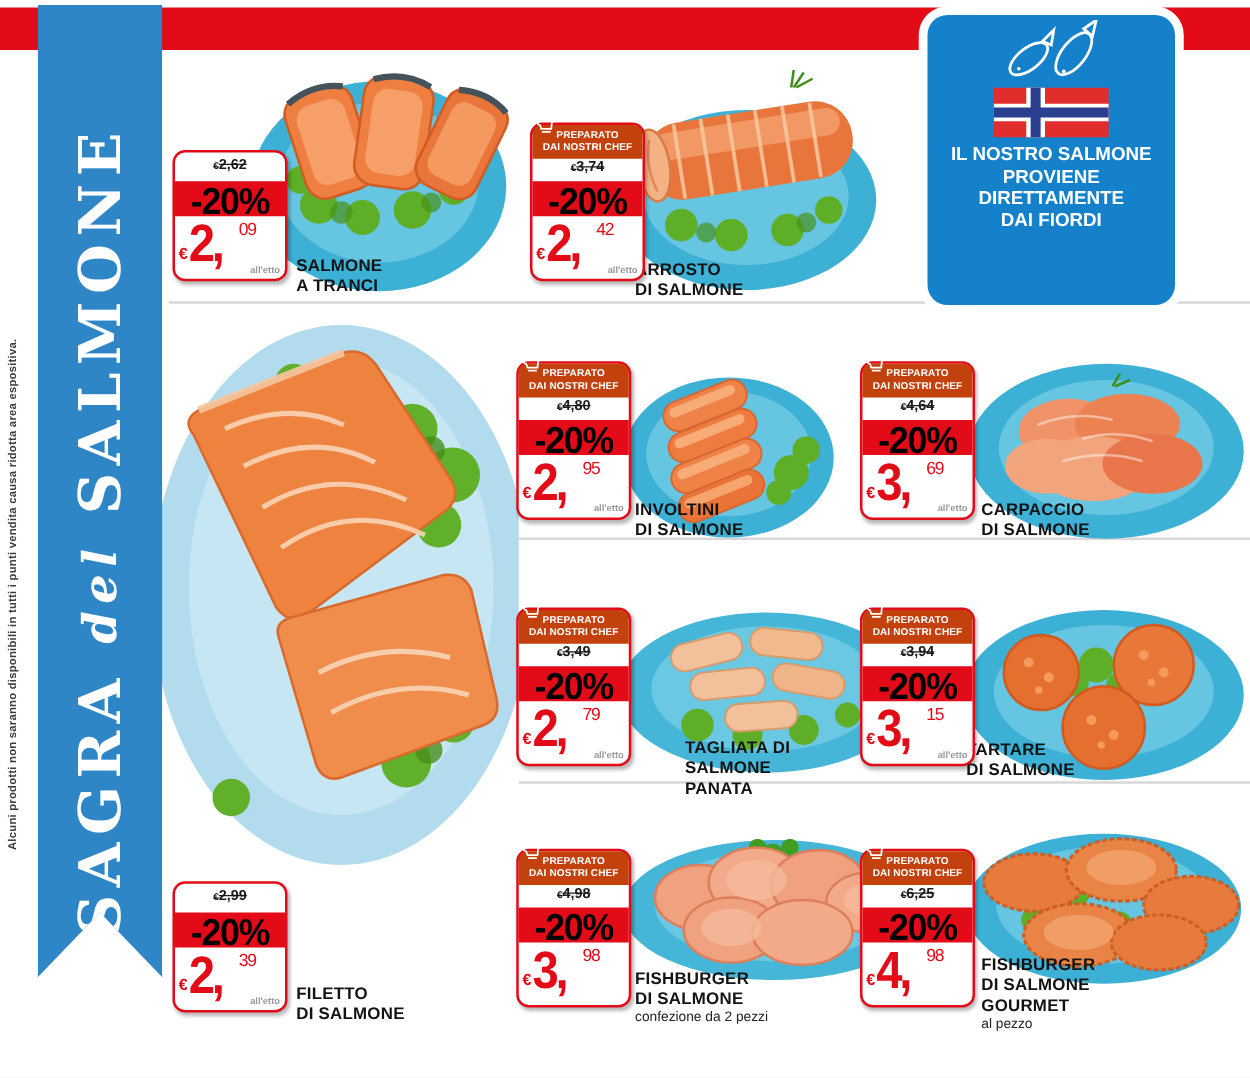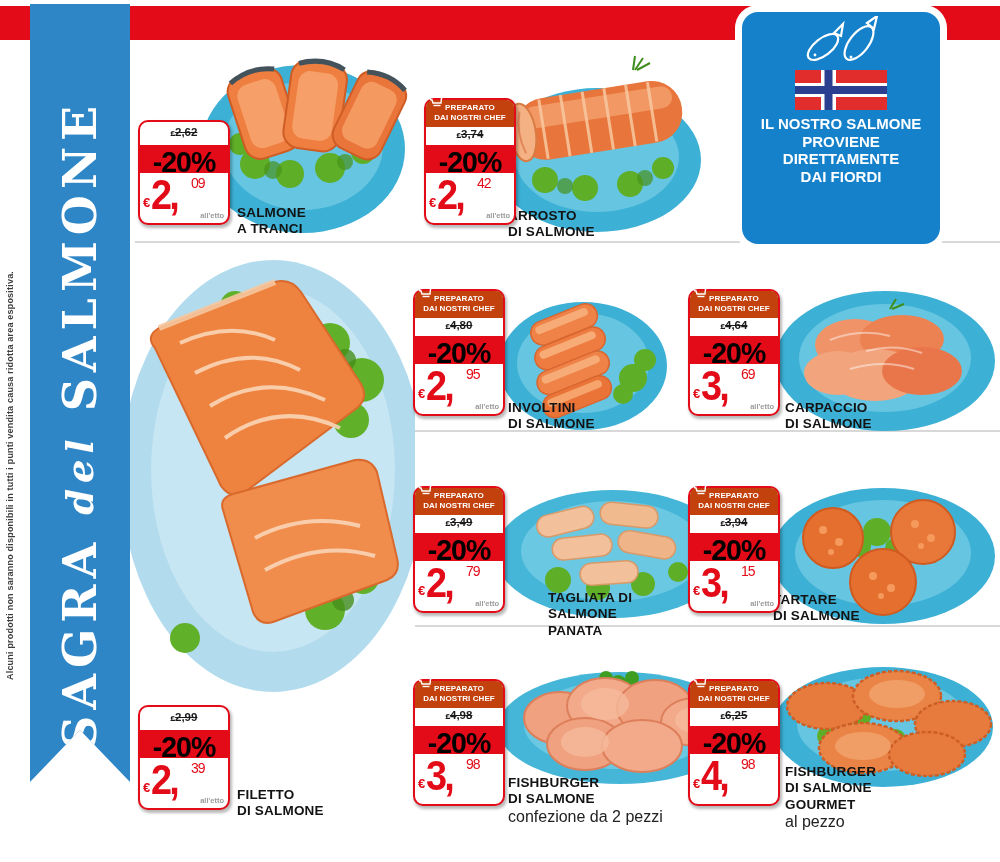--- a/index.html
+++ b/index.html
@@ -52,21 +52,21 @@
   .disc{height:28px;background:#e30b17;color:#000000;text-align:center;line-height:34px;}
   .disc span{display:inline-block;font-weight:bold;font-size:30px;letter-spacing:-1px;transform:scaleX(.95);}
   .price{position:relative;height:50px;border-radius:0 0 8px 8px;color:#e30b17;}
   .p-cur{position:absolute;left:3px;bottom:13px;font-size:13px;font-weight:bold;}
   .p-main{position:absolute;left:11px;top:-2px;font-size:42px;font-weight:bold;letter-spacing:-3px;
           display:inline-block;transform:scaleX(.9);transform-origin:left top;}
   .p-sup{position:absolute;left:51px;top:2px;font-size:14px;font-weight:normal;letter-spacing:-1px;}
   .p-unit{position:absolute;right:4px;bottom:3px;font-size:7.5px;font-weight:bold;color:#9a9a9a;}
   .label{position:absolute;z-index:4;font-size:13.5px;font-weight:bold;color:#131313;
          line-height:1.22;white-space:pre-line;letter-spacing:.2px;}
-  .sublabel{position:absolute;z-index:4;font-size:16px;color:#222;white-space:nowrap;}
+  .sublabel{position:absolute;z-index:4;font-size:11px;color:#222;white-space:nowrap;}
 </style>
 </head>
 <body>
 
 <div class="page">
 
   <div class="band-top"></div>
 
   <div class="ribbon">
     <div class="ribbon-text">

